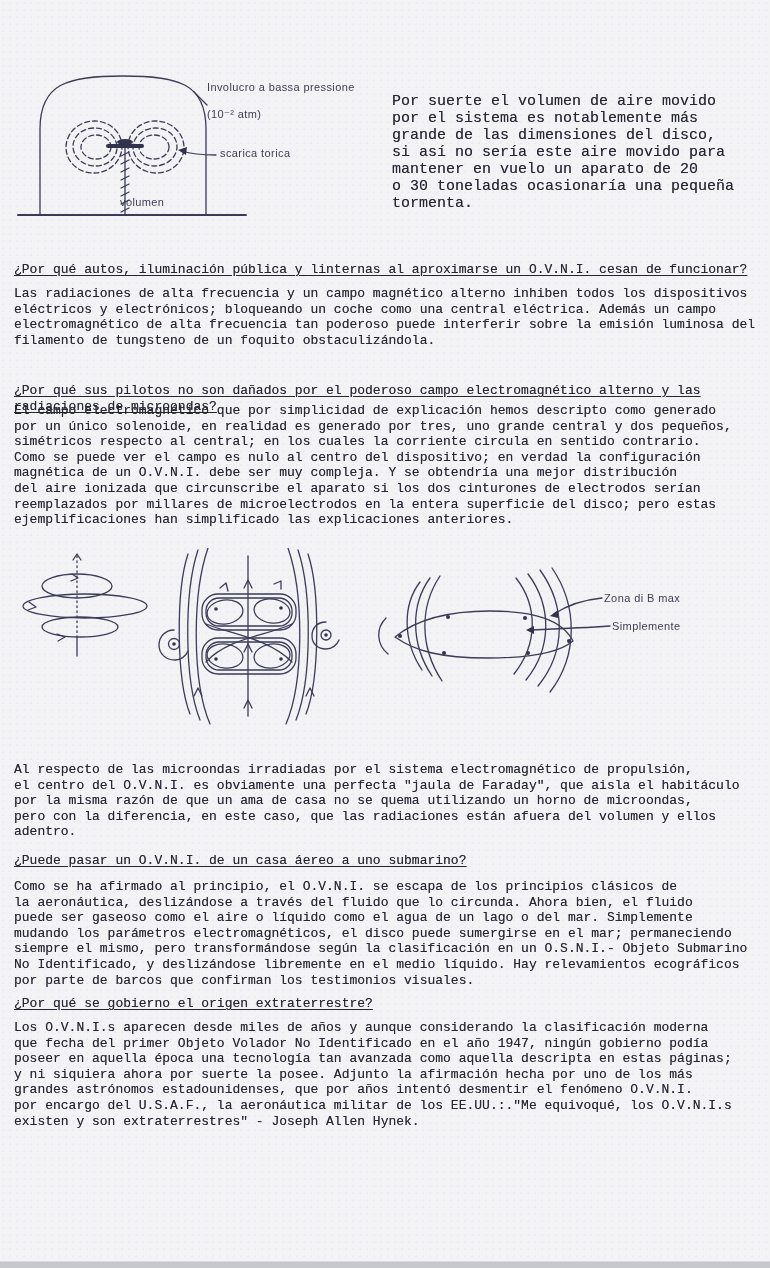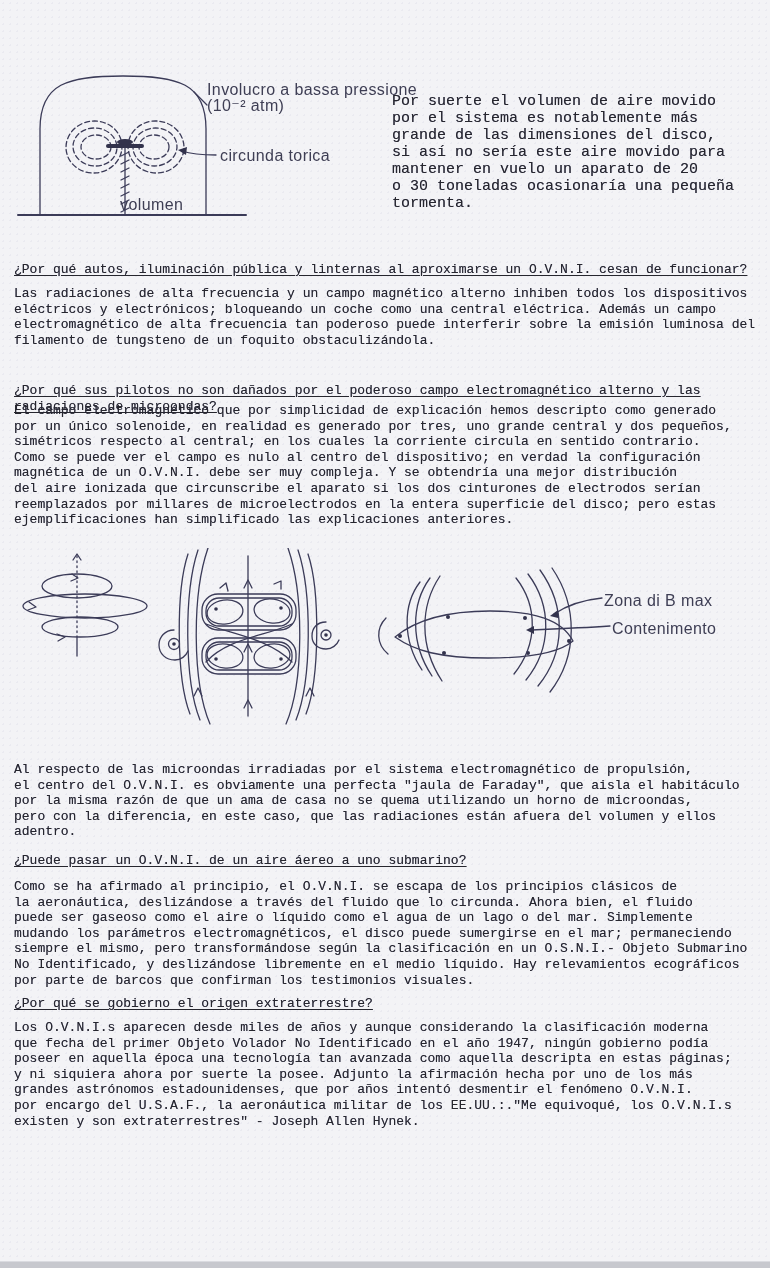--- a/index.html
+++ b/index.html
@@ -14,21 +14,21 @@
   .tw{
     position:absolute;white-space:pre-wrap;
     font-size:13px;line-height:15.6px;
     text-shadow:0 0 0.5px rgba(40,40,90,0.55);
   }
   .intro{font-size:15px;line-height:17px;}
   .question{text-decoration:underline;text-underline-offset:2px;}
   .h2line{line-height:16px;}
   .figlabel{
     position:absolute;font-family:"Liberation Sans","DejaVu Sans",sans-serif;
-    font-size:16px;letter-spacing:0.4px;color:#3e3e54;white-space:nowrap;text-align:center;
+    font-size:11px;letter-spacing:0.4px;color:#3e3e54;white-space:nowrap;text-align:center;
   }
   svg{position:absolute;}
   svg path, svg ellipse, svg circle, svg rect, svg line{
     fill:none;stroke:#3b3b58;stroke-width:1.3;stroke-linecap:round;stroke-linejoin:round;
   }
   svg .fill{fill:#32324c;stroke:none;}
   svg .thick{stroke-width:2;}
   svg .dash{stroke-dasharray:5 3;}
   svg .dots{stroke-dasharray:1.5 3.5;}
   .bottom-strip{
@@ -59,22 +59,22 @@
     <path d="M111 101 L119 97 M111 109 L119 105 M111 117 L119 113 M111 125 L119 121 M111 133 L119 129 M111 141 L119 137 M111 149 L119 145 M111 157 L119 153" stroke-width="1"></path>
   </g>
   <g>
     <path d="M206 100 C190 100 178 98 172 96"></path>
     <polygon class="fill" points="168,95 177,92 176,100"></polygon>
   </g>
   <path d="M197 50 L184 37" stroke-width="1"></path>
 </svg>
 
 <span class="figlabel" style="left:207px;top:81px">Involucro a bassa pressione</span>
-<span class="figlabel" style="left:207px;top:96px">(10⁻² atm)</span>
-<span class="figlabel" style="left:220px;top:147px">circunda torica</span>
+<span class="figlabel" style="left:207px;top:108px">(10⁻² atm)</span>
+<span class="figlabel" style="left:220px;top:147px">scarica torica</span>
 <span class="figlabel" style="left:120px;top:196px">volumen</span>
 
 <div class="tw intro" style="left:392px;top:93px;width:372px">Por suerte el volumen de aire movido
 por el sistema es notablemente más
 grande de las dimensiones del disco,
 si así no sería este aire movido para
 mantener en vuelo un aparato de 20
 o 30 toneladas ocasionaría una pequeña
 tormenta.</div>
 
@@ -159,29 +159,29 @@
       <polygon class="fill" points="530,68 538,62 538,70"></polygon>
     </g>
     <g>
       <path d="M590 78 C560 80 534 81 510 82" stroke-width="1"></path>
       <polygon class="fill" points="506,82 514,78 514,86"></polygon>
     </g>
   </g>
 </svg>
 
 <span class="figlabel" style="left:604px;top:592px">Zona di B max</span>
-<span class="figlabel" style="left:612px;top:620px">Contenimento</span>
+<span class="figlabel" style="left:612px;top:620px">Simplemente</span>
 
 <div class="tw" style="left:14px;top:762px;width:748px">Al respecto de las microondas irradiadas por el sistema electromagnético de propulsión,
 el centro del O.V.N.I. es obviamente una perfecta "jaula de Faraday", que aisla el habitáculo
 por la misma razón de que un ama de casa no se quema utilizando un horno de microondas,
 pero con la diferencia, en este caso, que las radiaciones están afuera del volumen y ellos
 adentro.</div>
 
-<div class="tw question" style="left:14px;top:853px;width:742px">¿Puede pasar un O.V.N.I. de un aire áereo a uno submarino?</div>
+<div class="tw question" style="left:14px;top:853px;width:742px">¿Puede pasar un O.V.N.I. de un casa áereo a uno submarino?</div>
 <div class="tw" style="left:14px;top:879px;width:748px">Como se ha afirmado al principio, el O.V.N.I. se escapa de los principios clásicos de
 la aeronáutica, deslizándose a través del fluido que lo circunda. Ahora bien, el fluido
 puede ser gaseoso como el aire o líquido como el agua de un lago o del mar. Simplemente
 mudando los parámetros electromagnéticos, el disco puede sumergirse en el mar; permaneciendo
 siempre el mismo, pero transformándose según la clasificación en un O.S.N.I.- Objeto Submarino
 No Identificado, y deslizándose libremente en el medio líquido. Hay relevamientos ecográficos
 por parte de barcos que confirman los testimonios visuales.</div>
 
 <div class="tw question" style="left:14px;top:996px;width:742px">¿Por qué se gobierno el origen extraterrestre?</div>
 <div class="tw" style="left:14px;top:1020px;width:748px">Los O.V.N.I.s aparecen desde miles de años y aunque considerando la clasificación moderna

